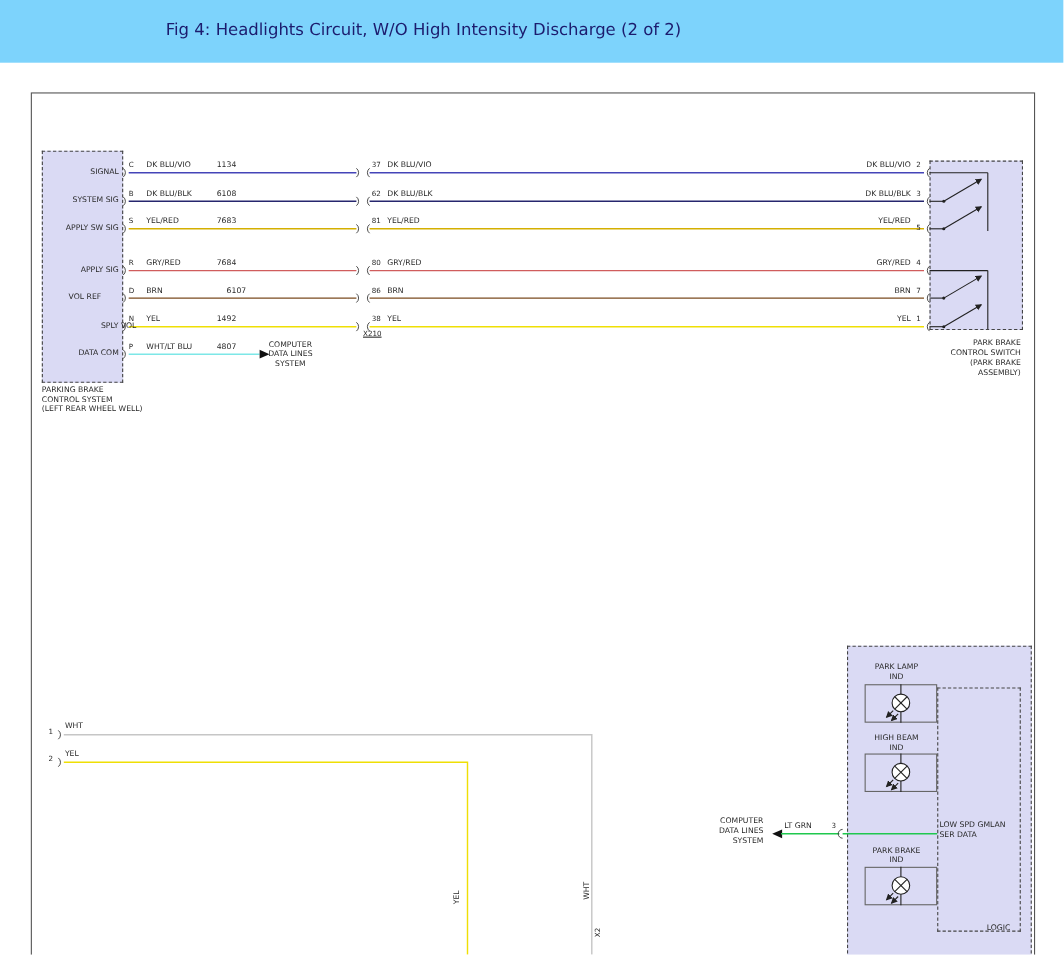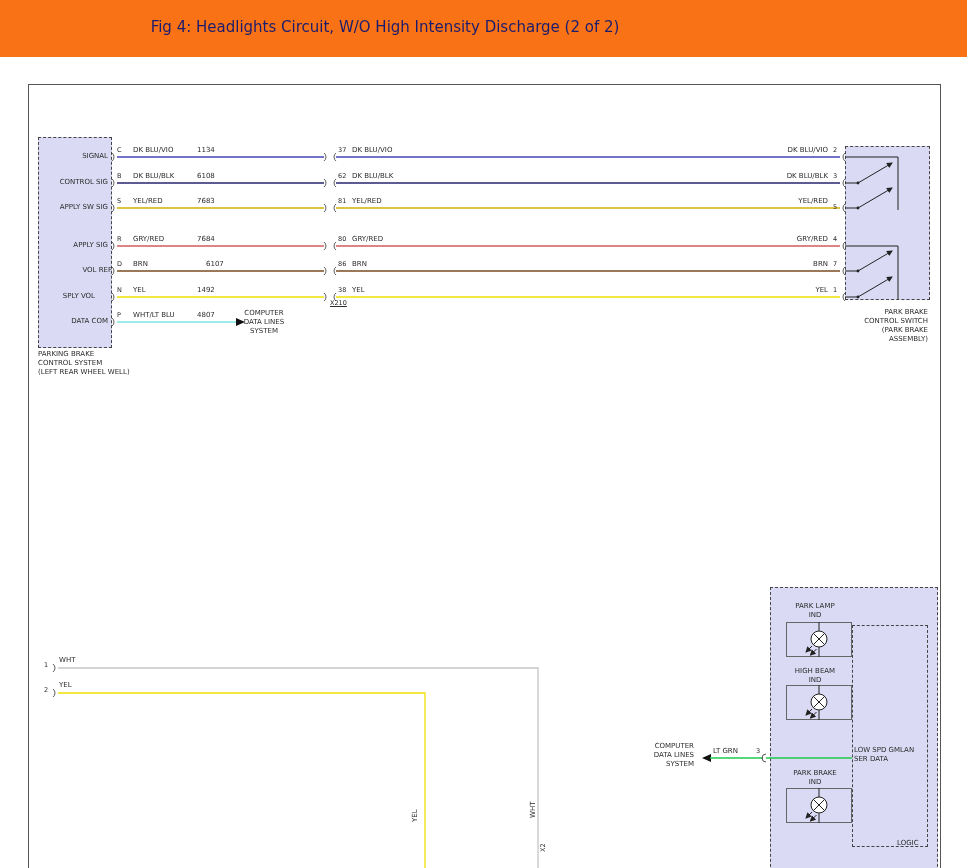--- a/index.html
+++ b/index.html
@@ -1,18 +1,18 @@
 <!DOCTYPE html>
 <html><head>
 <meta charset="utf-8">
 <style>
   html,body{margin:0;padding:0;background:#fff;}
   .stage{position:relative;width:967px;height:868px;overflow:hidden;background:#fff;
          font-family:"DejaVu Sans",sans-serif;}
-  .header{position:absolute;left:0;top:0;width:967px;height:57px;background:#f97316;}
+  .header{position:absolute;left:0;top:0;width:967px;height:57px;background:#7dd3fc;}
   .title{position:absolute;left:385px;top:18px;transform:translateX(-50%);
          font-size:15px;color:#1c1c6e;white-space:nowrap;}
   .sheet{position:absolute;left:28px;top:84px;width:911px;height:810px;
          border:1px solid #555;background:#fff;}
   .lavbox{position:absolute;background:#dadaf4;border:1px dashed #444;box-sizing:border-box;}
   .solidbox{position:absolute;border:1px solid #666;box-sizing:border-box;}
   .dashbox{position:absolute;border:1px dashed #444;box-sizing:border-box;}
   svg.wires{position:absolute;left:0;top:0;z-index:5;pointer-events:none;}
   .t{position:absolute;font-size:7px;line-height:8px;color:#2a2a2a;white-space:nowrap;z-index:10;}
   .pin{font-size:6.5px;}
@@ -153,25 +153,25 @@
       <line x1="819" y1="788" x2="819" y2="823"></line>
       <circle cx="819" cy="805" r="8" fill="#fff"></circle>
       <line x1="813.4" y1="799.4" x2="824.6" y2="810.6"></line>
         <line x1="824.6" y1="799.4" x2="813.4" y2="810.6"></line>
       <line x1="812" y1="812" x2="806" y2="818" marker-end="url(#ah)"></line>
       <line x1="816.5" y1="815" x2="810.5" y2="821" marker-end="url(#ah)"></line>
     </g>
   </svg>
 
   <span class="t ra" style="left:40px;top:152px;width:68px">SIGNAL</span>
-  <span class="t ra" style="left:40px;top:178px;width:68px">CONTROL SIG</span>
+  <span class="t ra" style="left:40px;top:178px;width:68px">SYSTEM SIG</span>
   <span class="t ra" style="left:40px;top:203px;width:68px">APPLY SW SIG</span>
   <span class="t ra" style="left:40px;top:241px;width:68px">APPLY SIG</span>
-  <span class="t ra" style="left:44px;top:266px;width:68px">VOL REF</span>
-  <span class="t ra" style="left:27px;top:292px;width:68px">SPLY VOL</span>
+  <span class="t ra" style="left:24px;top:266px;width:68px">VOL REF</span>
+  <span class="t ra" style="left:56px;top:292px;width:68px">SPLY VOL</span>
   <span class="t ra" style="left:40px;top:317px;width:68px">DATA COM</span>
 
   <div class="t cap" style="left:38px;top:350px">
     <div>PARKING BRAKE</div>
     <div>CONTROL SYSTEM</div>
     <div>(LEFT REAR WHEEL WELL)</div>
   </div>
 
   <span class="t pin" style="left:117px;top:146px">C</span>
   <span class="t" style="left:133px;top:146px">DK BLU/VIO</span>

